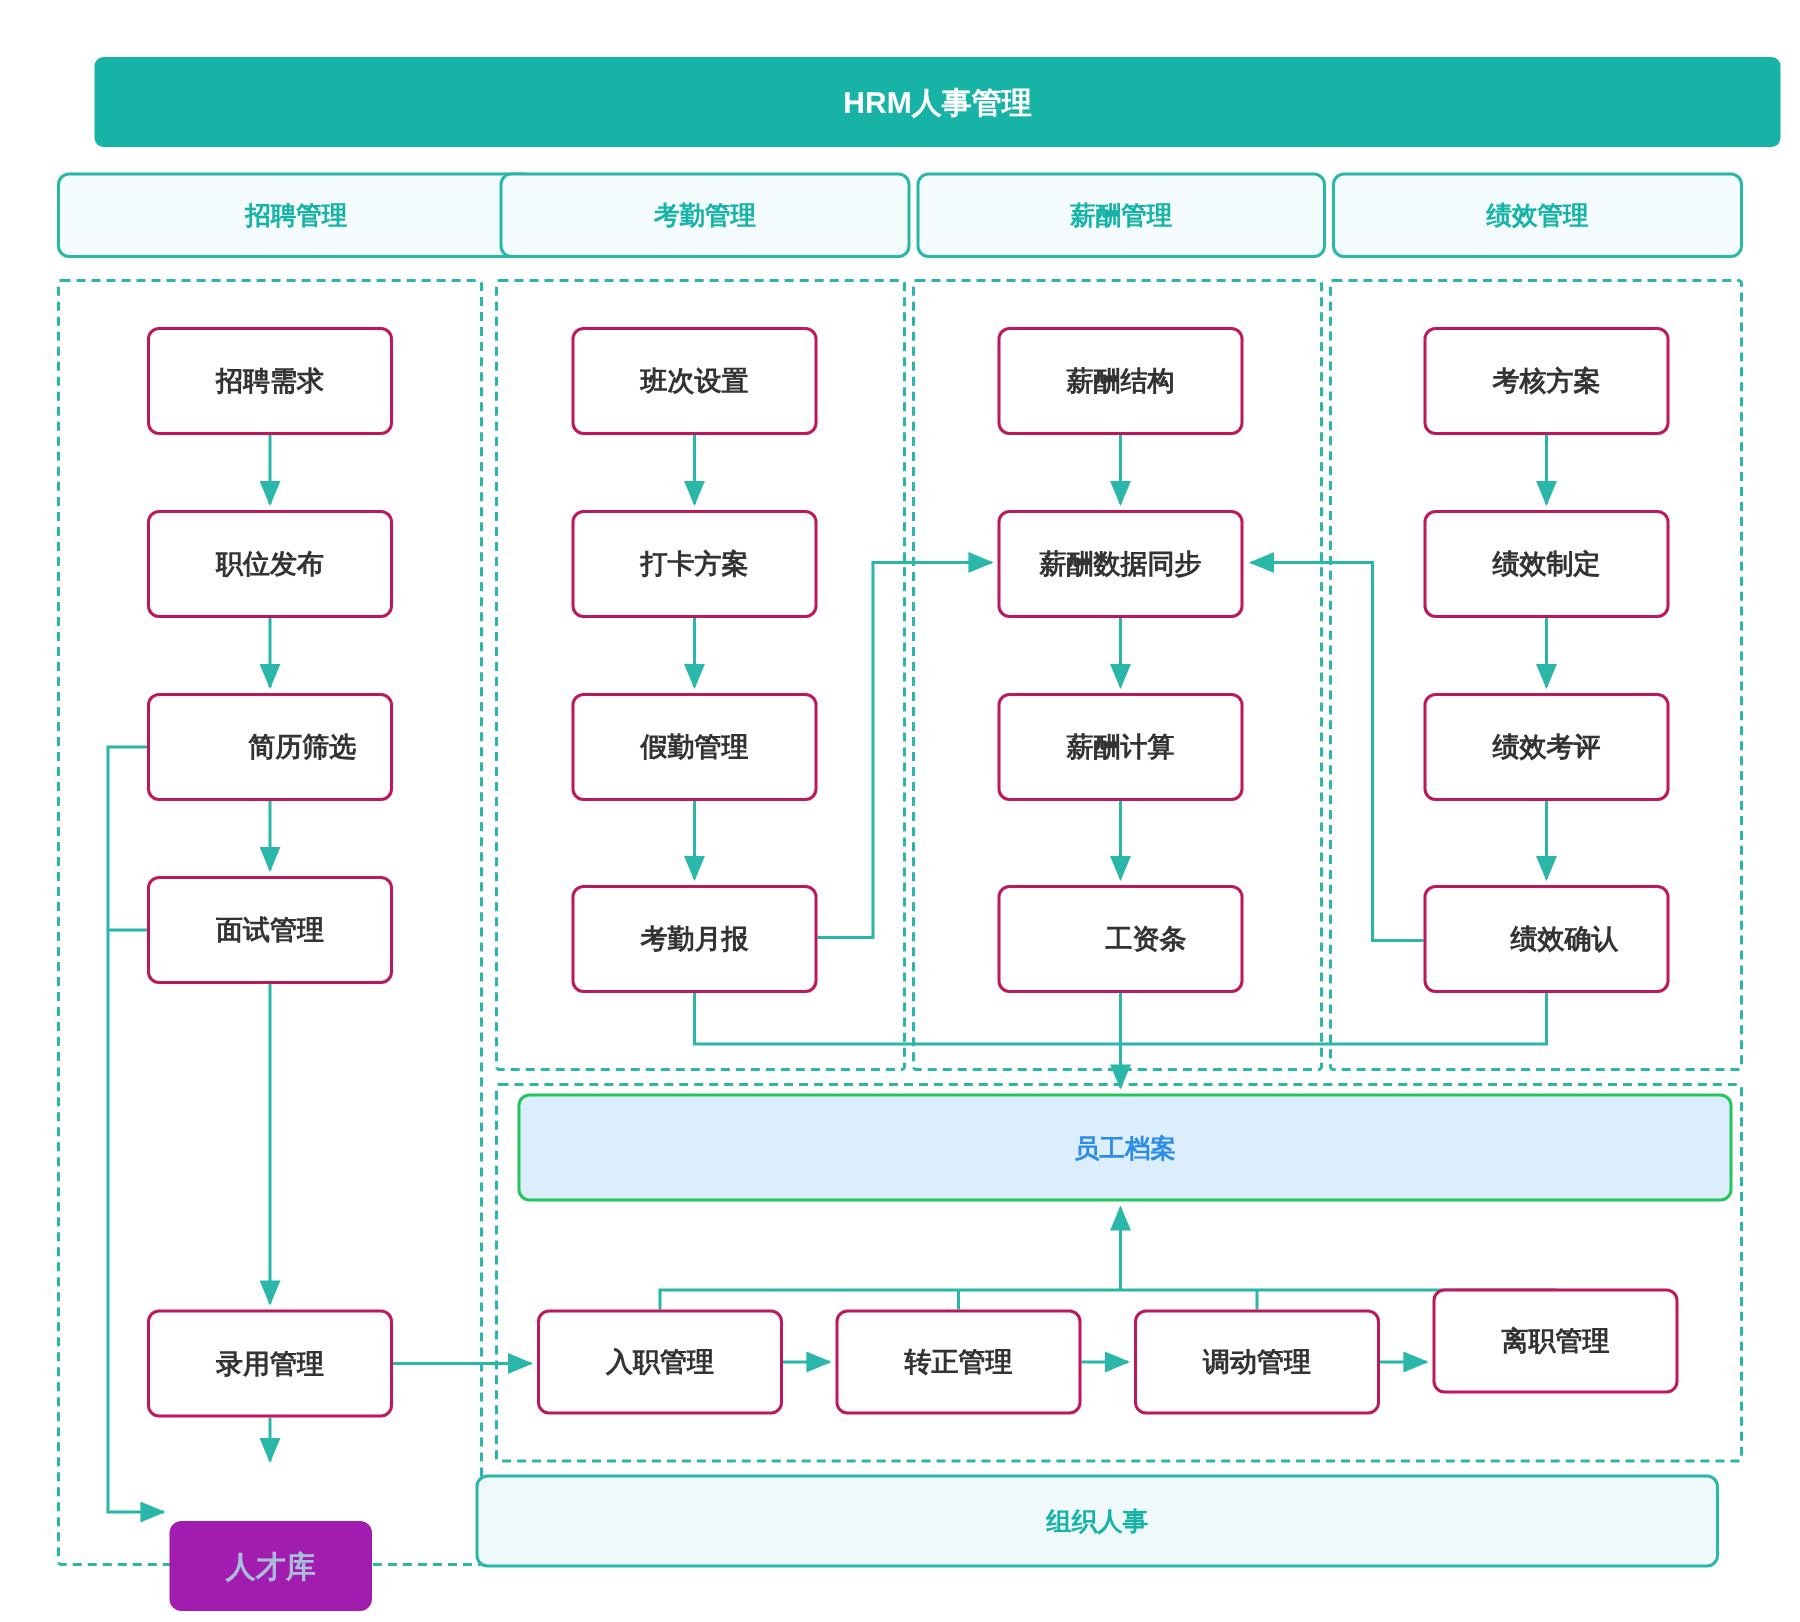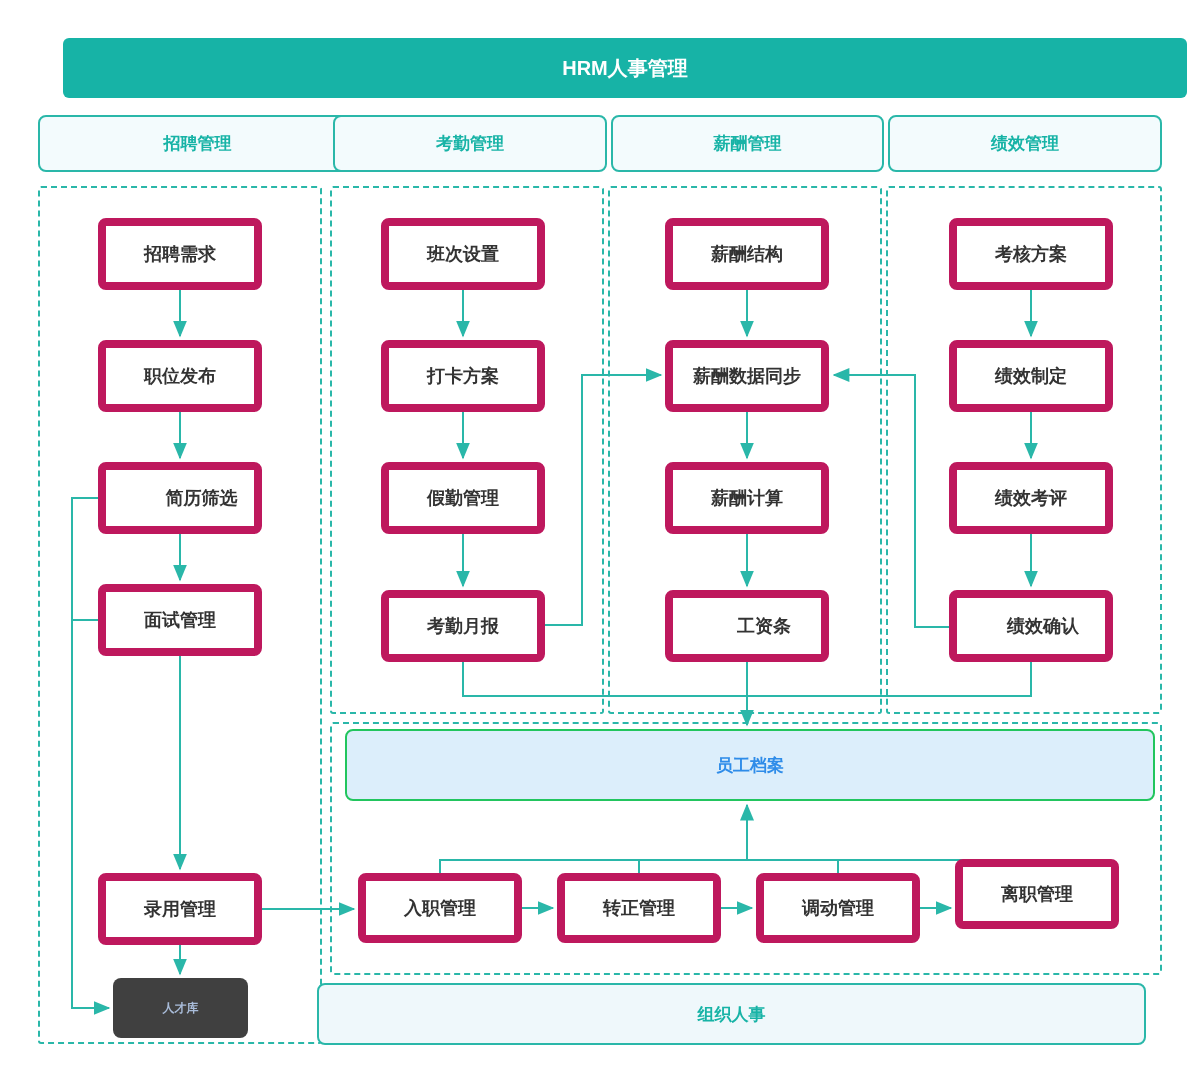--- a/index.html
+++ b/index.html
@@ -9,24 +9,24 @@
   .banner{position:absolute;left:38px;top:38px;width:1124px;height:60px;background:#17b3a6;
     border-radius:6px;display:flex;align-items:center;justify-content:center;
     color:#ffffff;font-size:20px;font-weight:bold;z-index:2;margin-left:25px;}
 
   .col-header{position:absolute;top:115px;height:57px;background:#f3fbfd;border:2px solid #2ab7a9;
     border-radius:8px;display:flex;align-items:center;justify-content:center;box-sizing:border-box;
     color:#17b3a6;font-size:17px;font-weight:bold;z-index:2;}
 
   .lane{position:absolute;border:2px dashed #2ab7a9;border-radius:3px;box-sizing:border-box;z-index:0;}
 
-  .node{position:absolute;width:164px;height:72px;background:#ffffff;border:8px solid #be185d;
+  .node{position:absolute;width:164px;height:72px;background:#ffffff;border:2px solid #be185d;
     border-radius:8px;display:flex;align-items:center;justify-content:center;box-sizing:border-box;
     color:#333333;font-size:18px;font-weight:bold;z-index:2;}
-  .node.small{width:135px;height:60px;background:#404040;border:none;color:#a9bcd9;font-size:12px;}
+  .node.small{width:135px;height:60px;background:#a21caf;border:none;color:#a9bcd9;font-size:20px;margin-top:36px;}
   .node.low{height:70px;}
 
   .archive{position:absolute;left:345px;top:729px;width:810px;height:72px;background:#dceefb;
     border:2px solid #22c55e;border-radius:8px;display:flex;align-items:center;justify-content:center;
     box-sizing:border-box;color:#2e8ce9;font-size:17px;font-weight:bold;z-index:2;}
 
   .orgbar{position:absolute;left:317px;top:983px;width:829px;height:62px;background:#eff8fb;
     border:2px solid #2ab7a9;border-radius:8px;display:flex;align-items:center;justify-content:center;
     box-sizing:border-box;color:#17b3a6;font-size:17px;font-weight:bold;z-index:2;}
 

